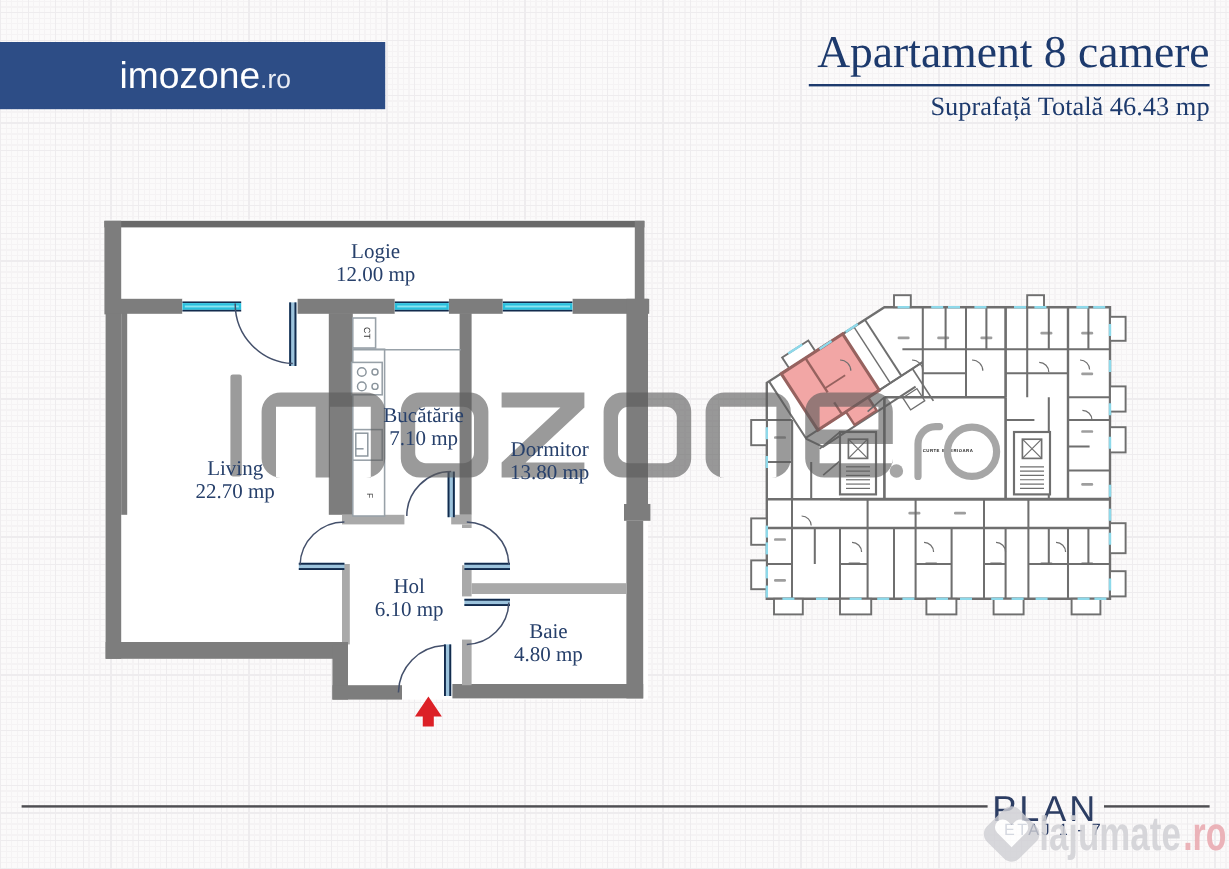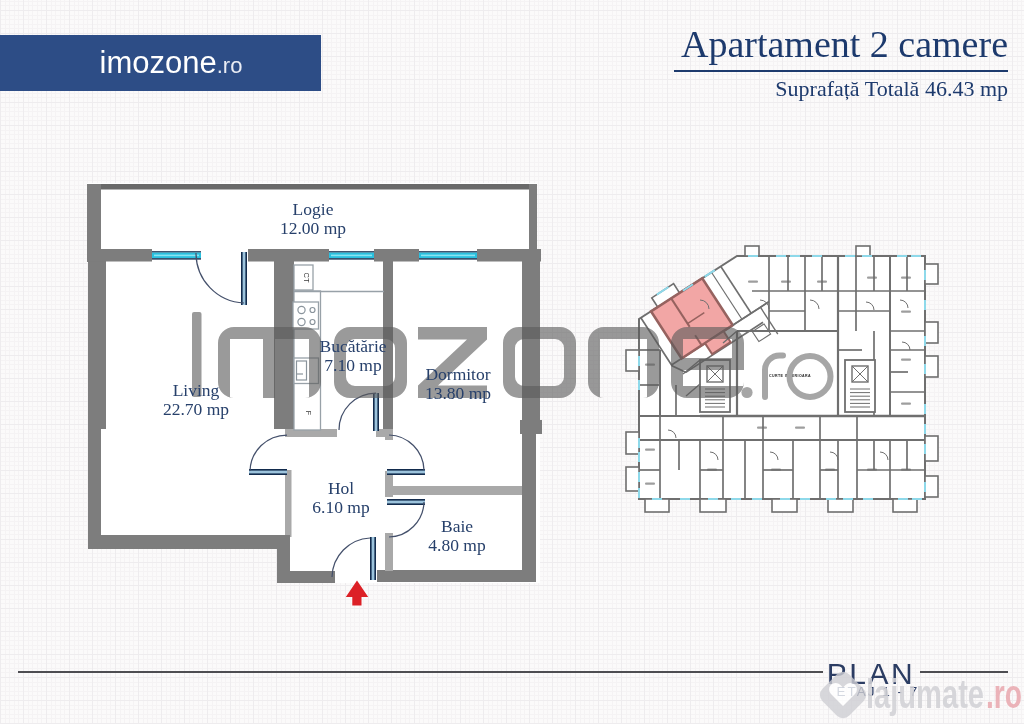--- a/index.html
+++ b/index.html
@@ -11,21 +11,21 @@
 repeating-linear-gradient(90deg, rgb(245,243,244) 0px, rgb(245,243,244) 1px, transparent 1px, transparent 4.6px);
 font-family:"Liberation Sans", sans-serif;}
 .abs{position:absolute;}
 </style></head>
 <body>
 
 <div class="abs" style="left:0;top:35px;width:321px;height:56px;background:#2d4d86;text-align:center;">
   <span style="color:#ffffff;font-size:31px;line-height:56px;margin-left:21px;">imozone<span style="font-size:22px;color:#e9ecf4;">.ro</span></span>
 </div>
 
-<div class="abs" style="right:16px;top:22px;width:600px;text-align:right;font-family:'Liberation Serif',serif;color:#1d3a6d;font-size:38px;">Apartament 2 camere</div>
+<div class="abs" style="right:16px;top:22px;width:600px;text-align:right;font-family:'Liberation Serif',serif;color:#1d3a6d;font-size:38px;">Apartament 8 camere</div>
 
 <div class="abs" style="left:674px;top:70px;width:334px;height:2px;background:#1d3a6d;"></div>
 
 <div class="abs" style="right:16px;top:76px;width:600px;text-align:right;font-family:'Liberation Serif',serif;color:#1d3a6d;font-size:22px;">Suprafață Totală 46.43 mp</div>
 
 <svg class="abs" style="left:0;top:0;" width="1024" height="724" viewBox="0 0 1024 724">
 
 <g>
       <rect x="87" y="183" width="450" height="80" fill="#ffffff"></rect>
       <rect x="88" y="249" width="452" height="300" fill="#ffffff"></rect>

